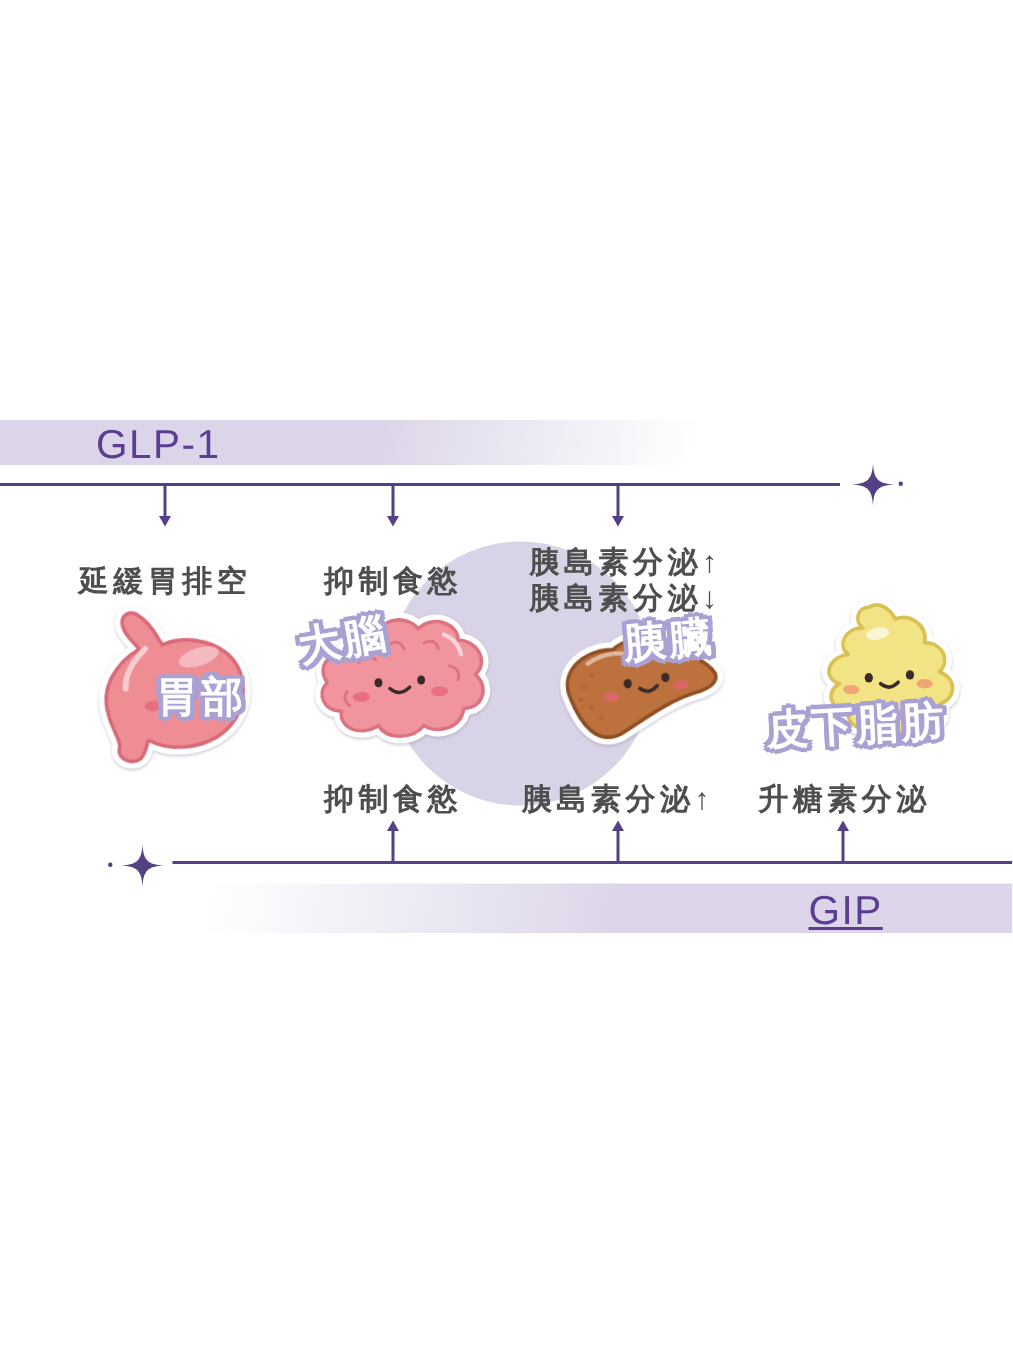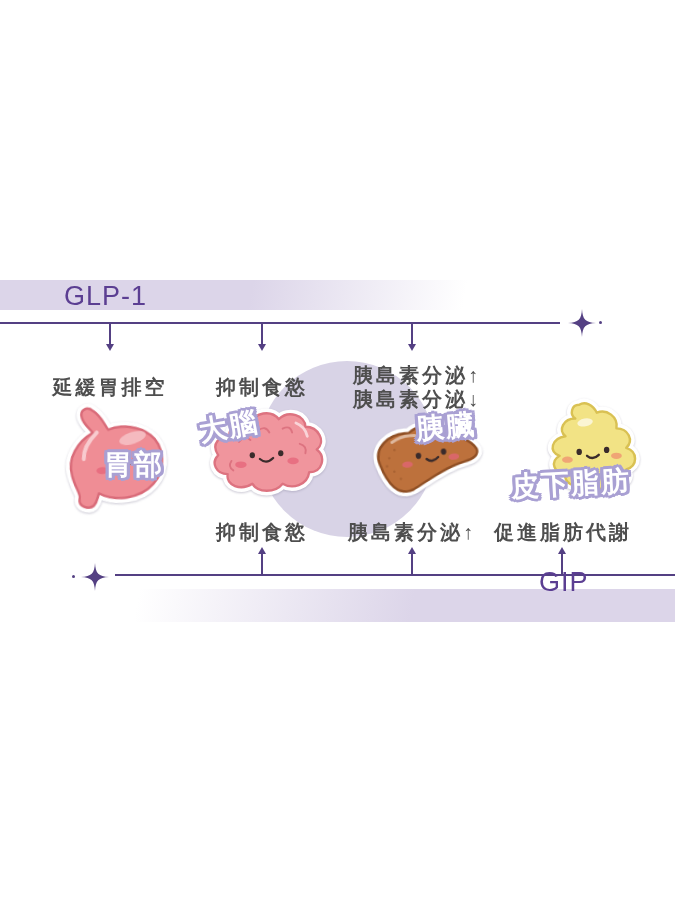--- a/index.html
+++ b/index.html
@@ -8,21 +8,21 @@
     font-family:"Liberation Sans","DejaVu Sans",sans-serif;overflow:hidden;
   }
   
   .band{position:absolute;height:30px;z-index:0;}
   .band-top{left:0;top:280;top:280px;width:482px;
     background:linear-gradient(100deg,#dcd5e9 0%,#dcd5e9 52%,rgba(220,213,233,0) 96%);}
   .band-bottom{left:128px;top:589px;width:547px;height:33px;
     background:linear-gradient(100deg,rgba(220,213,233,0) 2%,#dcd5e9 52%);}
   .hormone-title{position:absolute;font-size:27px;letter-spacing:1px;color:#5b3e92;z-index:2;}
   .hormone-title.glp1{left:64px;top:281px;}
-  .hormone-title.gip{left:539px;top:567px;}
+  .hormone-title.gip{left:539px;top:592px;text-decoration:underline;}
   
   .hline{position:absolute;height:2.4px;background:#544083;z-index:1;}
   .hline-top{left:0;top:322px;width:560px;}
   .hline-bottom{left:115px;top:574px;width:560px;}
   .tick{position:absolute;width:2.2px;background:#544083;z-index:1;}
   .tick-down{top:324px;height:21px;}
   .tick-down::after{content:'';position:absolute;left:-3.1px;bottom:-6px;
     border-left:4.2px solid transparent;border-right:4.2px solid transparent;border-top:7px solid #544083;}
   .tick-up{top:553px;height:22px;}
   .tick-up::before{content:'';position:absolute;left:-3.1px;top:-6px;
@@ -144,21 +144,21 @@
     <ellipse cx="50" cy="56" rx="2.8" ry="3.2" fill="#3a2b2b"></ellipse>
     <ellipse cx="78" cy="54" rx="2.8" ry="3.2" fill="#3a2b2b"></ellipse>
     <path d="M58,60 q6,5 12,-1" fill="none" stroke="#3a2b2b" stroke-width="2.4" stroke-linecap="round"></path>
     <ellipse cx="38" cy="64" rx="5.5" ry="3.2" fill="#f09a72" opacity=".85"></ellipse>
     <ellipse cx="88" cy="60" rx="5.5" ry="3.2" fill="#f09a72" opacity=".85"></ellipse>
   </svg>
   <div class="badge badge-fat">皮下脂肪</div>
 
   <div class="fx" style="left:262px;top:519px">抑制食慾</div>
   <div class="fx" style="left:412px;top:519px">胰島素分泌↑</div>
-  <div class="fx" style="left:563px;top:519px">促進脂肪代謝</div>
+  <div class="fx" style="left:563px;top:519px">升糖素分泌</div>
 
   <div class="tick tick-up tx262"></div>
   <div class="tick tick-up tx412"></div>
   <div class="tick tick-up tx562"></div>
   <div class="hline hline-bottom"></div>
 
   <div class="sparkle" style="left:81px;top:563px">
     <svg width="28" height="28" viewBox="0 0 24 24">
       <path d="M12,0 C12.5,9 15,11.5 24,12 C15,12.5 12.5,15 12,24 C11.5,15 9,12.5 0,12 C9,11.5 11.5,9 12,0 Z" fill="#544083"></path>
     </svg>

